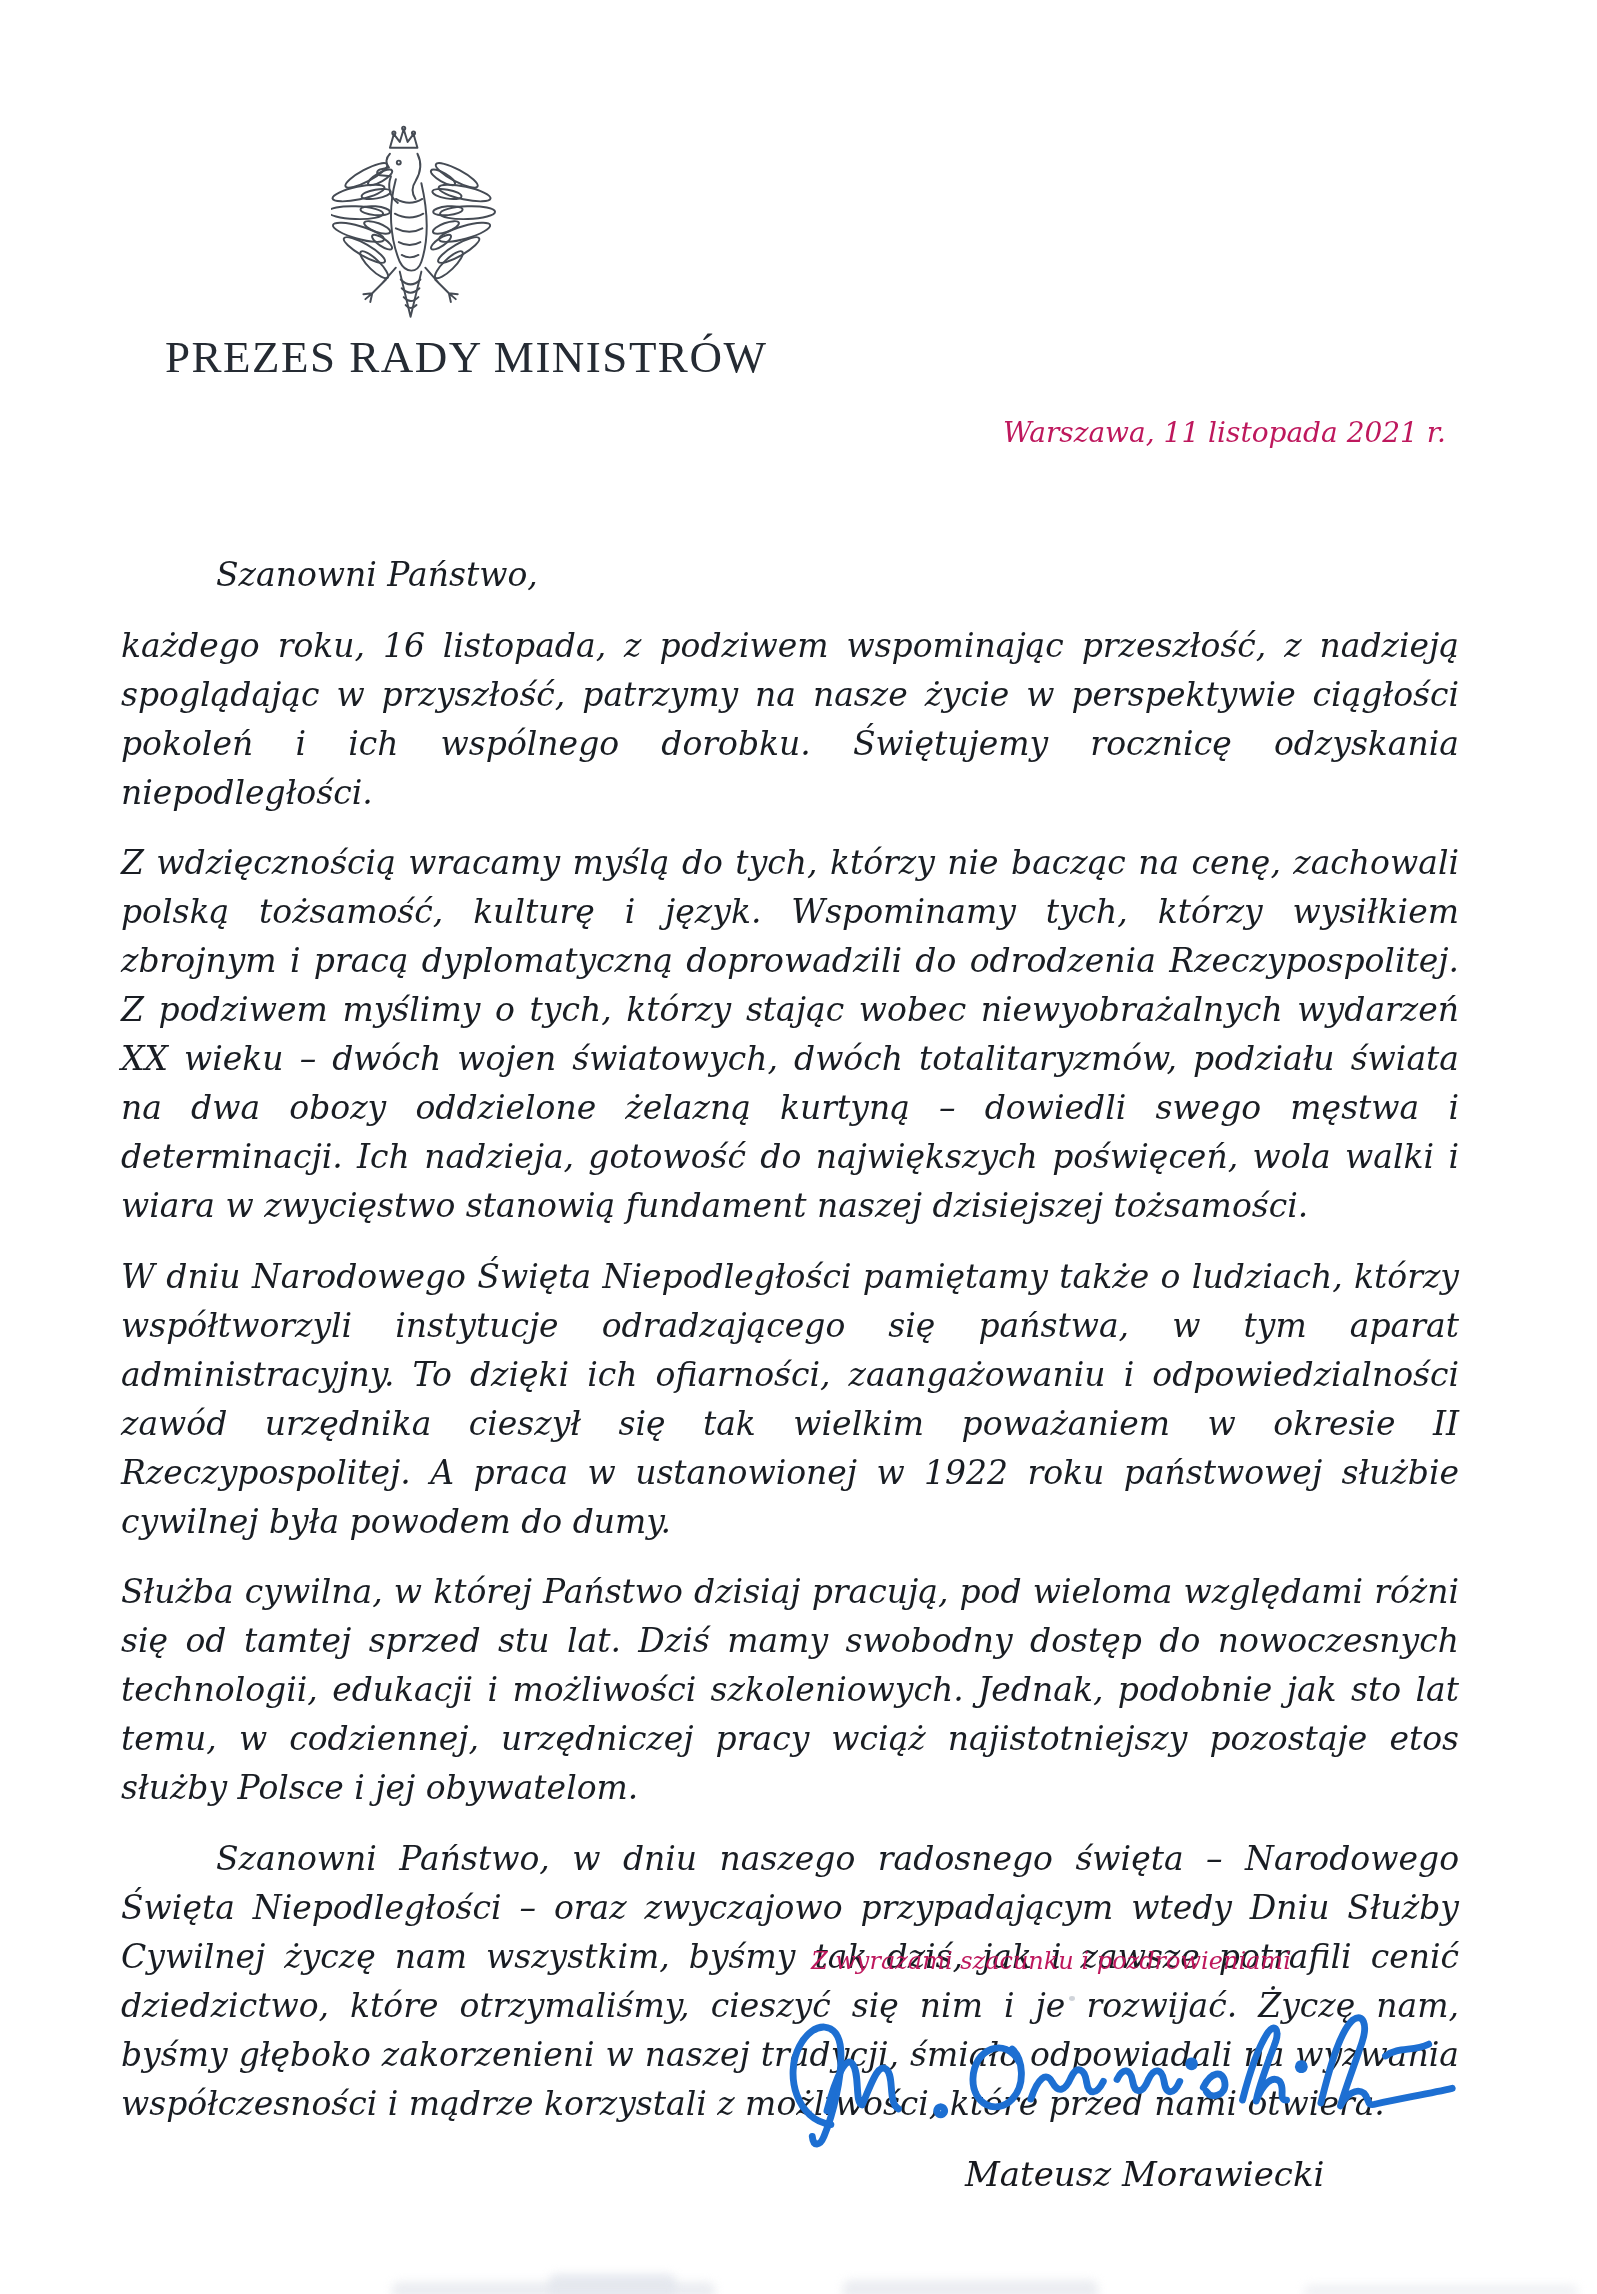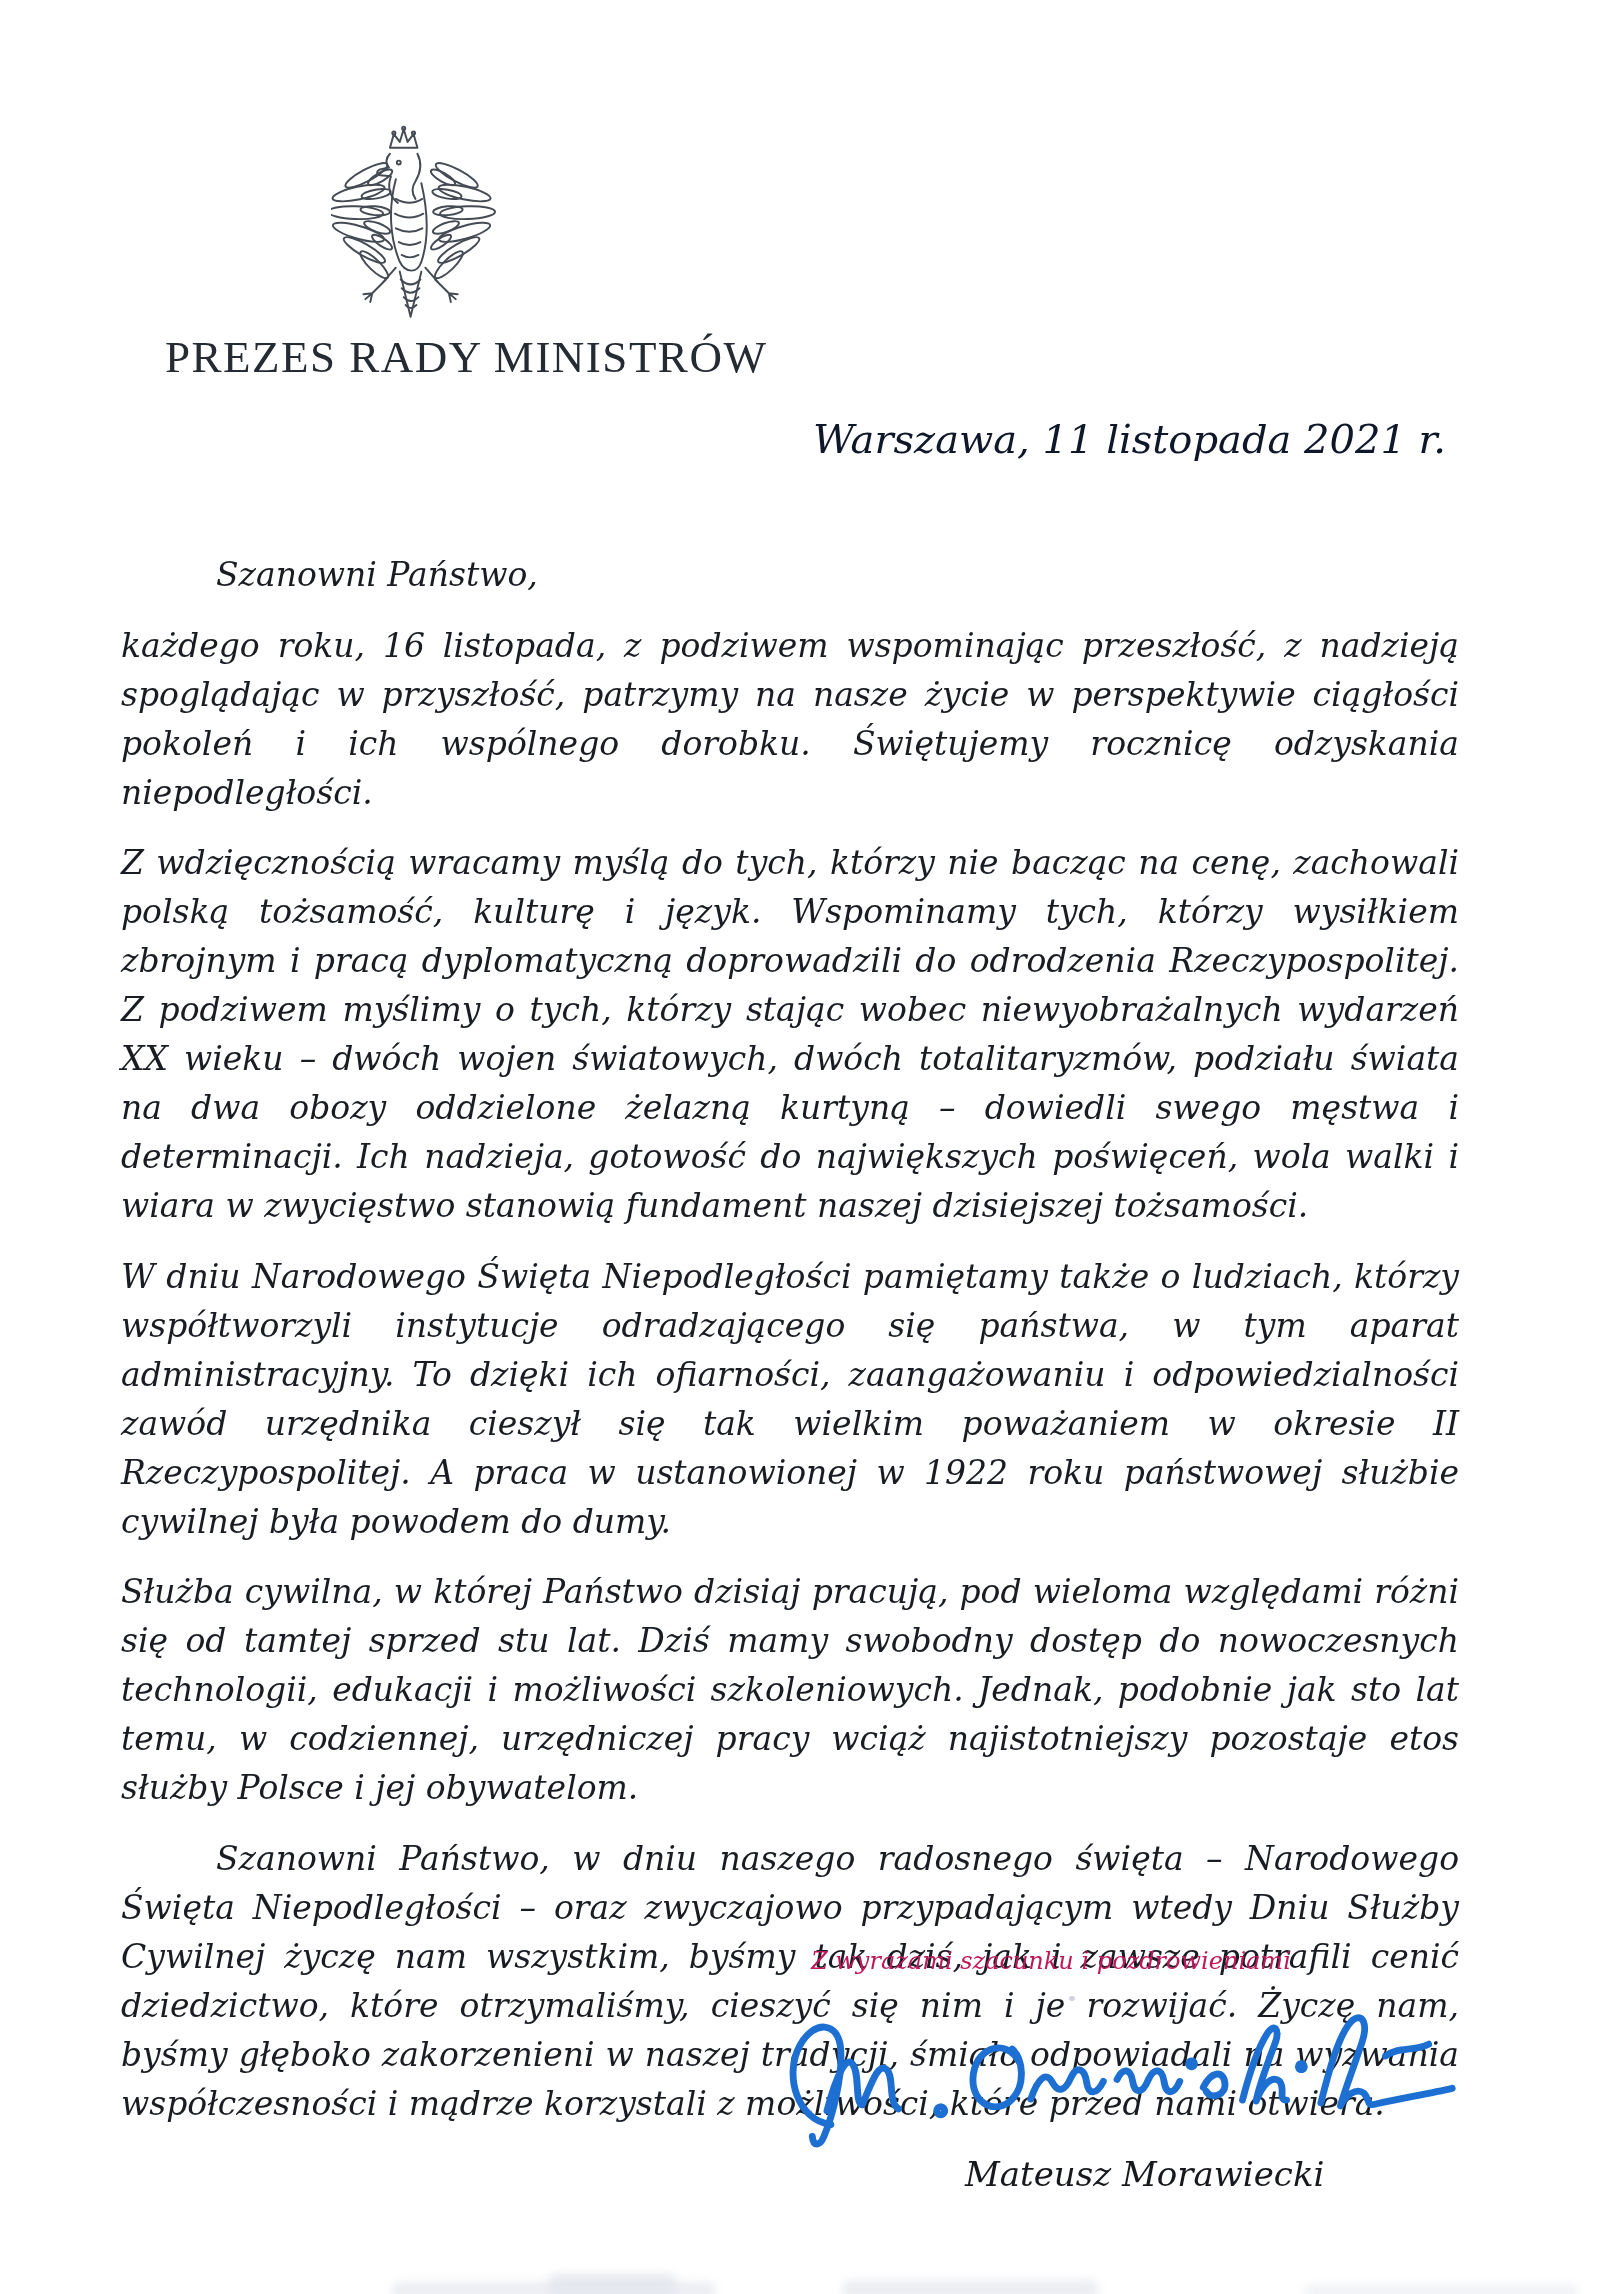--- a/index.html
+++ b/index.html
@@ -18,21 +18,21 @@
   }
   .emblem svg{width:100%;height:100%;}
   .office-title{
     position:absolute;left:165px;top:331px;
     font-family:"Liberation Serif", serif;
     font-size:45px;letter-spacing:1.5px;
     color:#252b33;white-space:nowrap;text-align:right;
   }
   .dateline{
     position:absolute;right:152px;top:416px;
-    font-style:italic;font-size:40px;color:#0f172a;white-space:nowrap;
+    font-style:italic;font-size:28px;color:#be185d;white-space:nowrap;
   }
   
   .letter-body{
     position:absolute;left:121px;top:512px;width:1338px;
     font-style:italic;font-size:33px;line-height:49px;
     color:#191d23;text-align:justify;margin-top:38px;
   }
   .letter-body p{margin:0 0 21.6px 0;}
   .salutation{text-indent:95px;}
   .para-5{text-indent:95px;margin-top:13.7px !important;}

